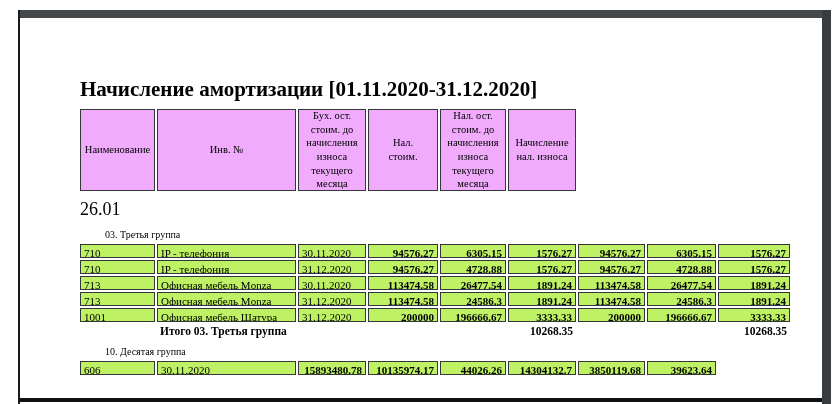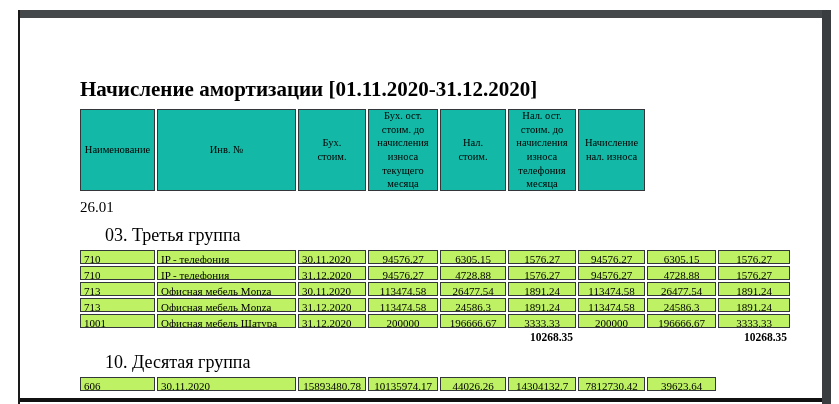--- a/index.html
+++ b/index.html
@@ -9,51 +9,50 @@
   .frame-top    { position:absolute; left:18px; top:10px; width:813px; height:8px; background:#44484b; }
   .frame-left   { position:absolute; left:18px; top:10px; width:2px;  height:394px; background:#1a1a1a; }
   .frame-right  { position:absolute; left:822px; top:10px; width:9px; height:394px; background:#393d3f; }
   .frame-bottom { position:absolute; left:20px; top:398px; width:802px; height:4px; background:#111; }
   
   .page { position:absolute; left:20px; top:18px; width:802px; height:380px; background:#fff; overflow:hidden; }
   .report { position:absolute; left:60px; top:59px; width:714px; }
   h1.title { font-size:21px; font-weight:bold; margin:0 0 7px 0; white-space:nowrap; }
   .grid9 { display:grid; grid-template-columns:75px 139px 68px 70px 66px 68px 67px 69px 72px; column-gap:2px; }
   .hcell { border:1px solid #33373a; height:82px; display:flex; align-items:center; justify-content:center;
-           text-align:center; font-size:10.5px; line-height:1.3; padding:1px 18px; background:#14b8a6; }
-  .account { font-size:15px; margin-top:8px; }
-  .group-heading { font-size:18px; margin:9px 0 4px 25px; }
+           text-align:center; font-size:10.5px; line-height:1.3; padding:1px 18px; background:#f0abfc; }
+  .account { font-size:18px; margin-top:8px; }
+  .group-heading { font-size:10px; margin:9px 0 4px 25px; }
   .rows { display:flex; flex-direction:column; row-gap:2px; }
   .trow .cell { border:1px solid #33373a; height:14px; line-height:16px; font-size:11px;
                 padding:0 3px; background:#bef264; overflow:hidden; white-space:nowrap; }
   .cell.c0, .cell.c1, .cell.c2 { text-align:left; }
-  .cell.c3, .cell.c4, .cell.c5, .cell.c6, .cell.c7, .cell.c8 { text-align:center; }
+  .cell.c3, .cell.c4, .cell.c5, .cell.c6, .cell.c7, .cell.c8 { text-align:right;font-weight:bold; }
   .total-row { margin:3px 0 2px 0; font-weight:bold; font-size:11.5px; }
   .total-row .tlabel { grid-column:2 / span 4; text-align:left; padding:0 3px; white-space:nowrap; }
   .total-row .tval-buh { grid-column:6; text-align:right; padding:0 3px; }
   .total-row .tval-nal { grid-column:9; text-align:right; padding:0 3px; }
 </style>
 </head>
 <body>
 
 <div class="frame-top"></div>
 <div class="frame-left"></div>
 <div class="frame-right"></div>
 <div class="frame-bottom"></div>
 
 <div class="page">
   <div class="report">
     <h1 class="title">Начисление амортизации [01.11.2020-31.12.2020]</h1>
     <div class="grid9 header">
         <div class="hcell">Наименование</div>
         <div class="hcell">Инв. №</div>
-        <div class="hcell">Бух. стоим.</div>
         <div class="hcell">Бух. ост. стоим. до начисления износа текущего месяца</div>
         <div class="hcell">Нал. стоим.</div>
-        <div class="hcell">Нал. ост. стоим. до начисления износа телефония месяца</div>
+        <div class="hcell">Нал. ост. стоим. до начисления износа текущего месяца</div>
         <div class="hcell">Начисление нал. износа</div>
       </div>
     <div class="account">26.01</div>
     <div id="groups">
         <div class="group">
           <div class="group-heading">03. Третья группа</div>
           <div class="rows">
             <div class="grid9 trow">
               <div class="cell c0">710</div>
               <div class="cell c1">IP - телефония</div>
@@ -104,34 +103,35 @@
               <div class="cell c2">31.12.2020</div>
               <div class="cell c3">200000</div>
               <div class="cell c4">196666.67</div>
               <div class="cell c5">3333.33</div>
               <div class="cell c6">200000</div>
               <div class="cell c7">196666.67</div>
               <div class="cell c8">3333.33</div>
             </div>
           </div>
           <div class="grid9 total-row">
+            <div class="tlabel">Итого 03. Третья группа</div>
             <div class="tval-buh">10268.35</div>
             <div class="tval-nal">10268.35</div>
           </div>
         </div>
         <div class="group">
           <div class="group-heading">10. Десятая группа</div>
           <div class="rows">
             <div class="grid9 trow">
               <div class="cell c0">606</div>
               <div class="cell c2">30.11.2020</div>
               <div class="cell c3">15893480.78</div>
               <div class="cell c4">10135974.17</div>
               <div class="cell c5">44026.26</div>
               <div class="cell c6">14304132.7</div>
-              <div class="cell c7">7812730.42</div>
+              <div class="cell c7">3850119.68</div>
               <div class="cell c8">39623.64</div>
             </div>
           </div>
         </div>
       </div>
   </div>
 </div>
 
 </body></html>

